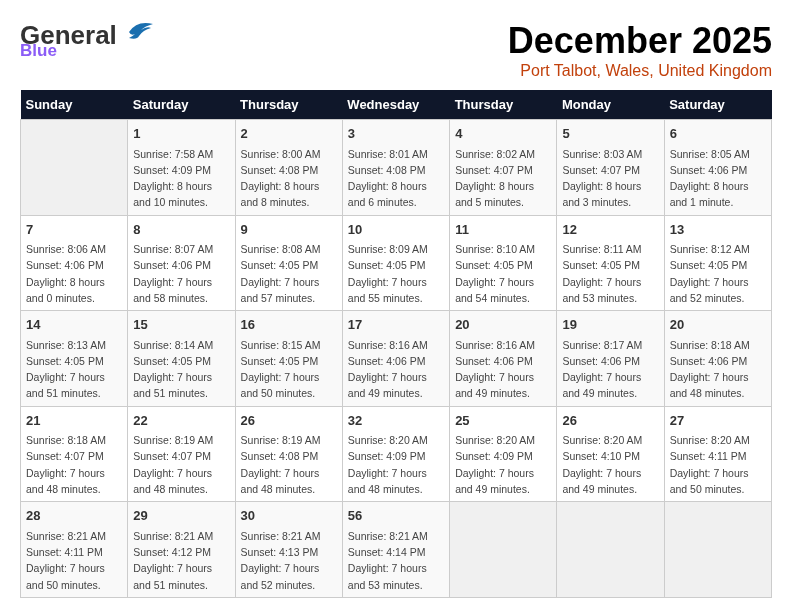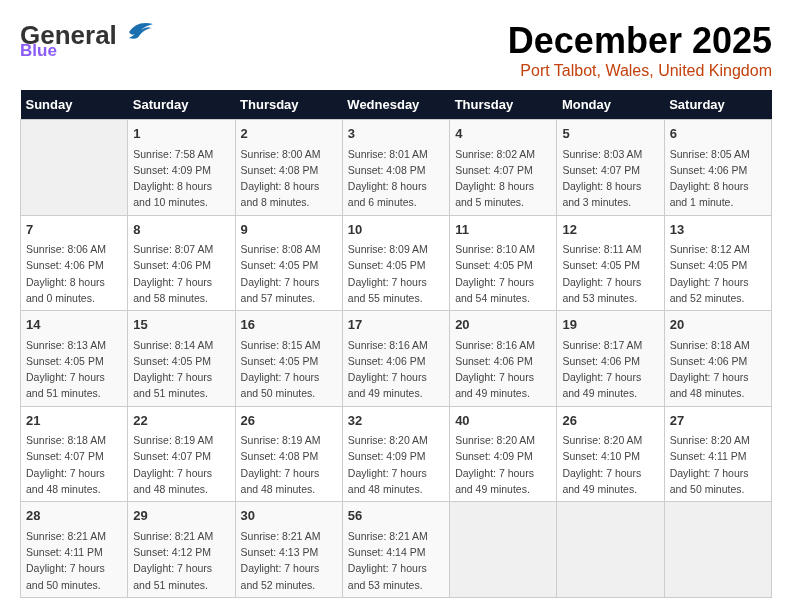--- a/index.html
+++ b/index.html
@@ -206,21 +206,21 @@
         </td>
         <td>
           <span class="day-number">26</span>
           <div class="day-info">Sunrise: 8:19 AM<br>Sunset: 4:08 PM<br>Daylight: 7 hours<br>and 48 minutes.</div>
         </td>
         <td>
           <span class="day-number">32</span>
           <div class="day-info">Sunrise: 8:20 AM<br>Sunset: 4:09 PM<br>Daylight: 7 hours<br>and 48 minutes.</div>
         </td>
         <td>
-          <span class="day-number">40</span>
+          <span class="day-number">25</span>
           <div class="day-info">Sunrise: 8:20 AM<br>Sunset: 4:09 PM<br>Daylight: 7 hours<br>and 49 minutes.</div>
         </td>
         <td>
           <span class="day-number">26</span>
           <div class="day-info">Sunrise: 8:20 AM<br>Sunset: 4:10 PM<br>Daylight: 7 hours<br>and 49 minutes.</div>
         </td>
         <td>
           <span class="day-number">27</span>
           <div class="day-info">Sunrise: 8:20 AM<br>Sunset: 4:11 PM<br>Daylight: 7 hours<br>and 50 minutes.</div>
         </td>

